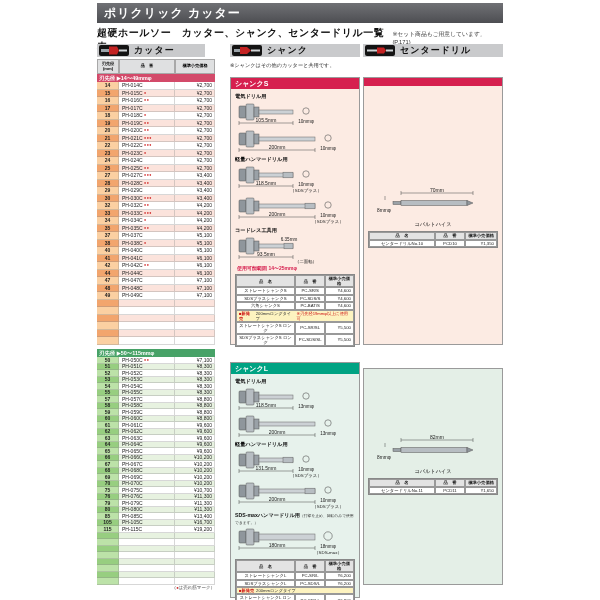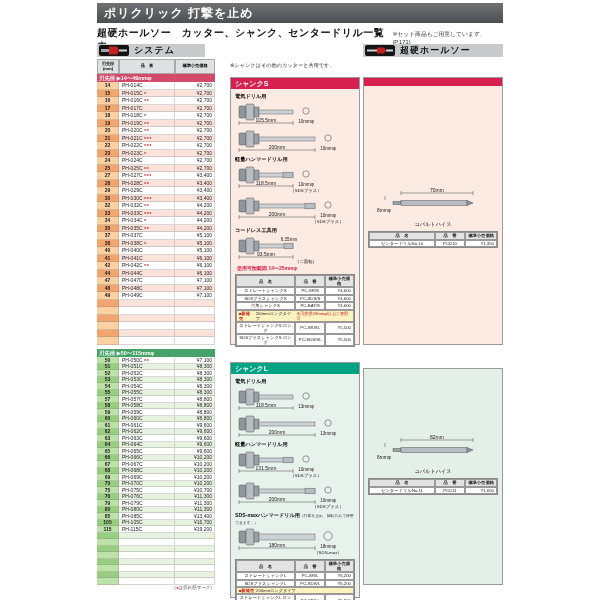--- a/index.html
+++ b/index.html
@@ -80,49 +80,60 @@
   #cd-top .cd-body{padding-top:98px}
   #cd-bot .cd-body{padding-top:62px}
   .material{font-size:5.2px;color:#111;margin:2px 0 0 0}
 </style>
 </head>
 <body>
 
 <div class="page">
 
   <div class="titlebar">
-    <span class="tr">ポリクリック 打撃を止め</span>
+    <span class="tr">ポリクリック カッター</span>
   </div>
 
   <div class="subtitle">
     <span class="st">超硬ホールソー　カッター、シャンク、センタードリル一覧表</span>
     <span class="stn">※セット商品もご用意しています。(P.171)</span>
   </div>
 
   <div class="secbar" id="bar-cutter">
     <span class="sicon">
       <svg width="30" height="11" xmlns="http://www.w3.org/2000/svg">
           <rect x="0" y="0" width="30" height="11" rx="2" fill="#141414"></rect>
           <rect x="2" y="4" width="8" height="3" fill="#9aa2a8"></rect>
           <polygon points="10,1.5 18,1.5 20,5.5 18,9.5 10,9.5" fill="#c32222"></polygon>
           <rect x="20" y="4.5" width="8" height="2" fill="#cfd3d6"></rect>
         </svg>
     </span>
-    <span class="seclabel">システム</span>
+    <span class="seclabel">カッター</span>
+  </div>
+  <div class="secbar" id="bar-shank">
+    <span class="sicon">
+      <svg width="30" height="11" xmlns="http://www.w3.org/2000/svg">
+          <rect x="0" y="0" width="30" height="11" rx="2" fill="#141414"></rect>
+          <rect x="2" y="4" width="6" height="3" fill="#9aa2a8"></rect>
+          <polygon points="8,2 15,2 19,5.5 15,9 8,9" fill="#c32222"></polygon>
+          <rect x="19" y="4.5" width="9" height="2" fill="#cfd3d6"></rect>
+        </svg>
+    </span>
+    <span class="seclabel">シャンク</span>
   </div>
   <div class="secbar" id="bar-cd">
     <span class="sicon">
       <svg width="30" height="11" xmlns="http://www.w3.org/2000/svg">
           <rect x="0" y="0" width="30" height="11" rx="2" fill="#141414"></rect>
           <rect x="2" y="4.5" width="10" height="2" fill="#cfd3d6"></rect>
           <polygon points="12,2.5 19,2.5 21,5.5 19,8.5 12,8.5" fill="#c32222"></polygon>
           <rect x="21" y="4.5" width="7" height="2" fill="#cfd3d6"></rect>
         </svg>
     </span>
-    <span class="seclabel">超硬ホールソー</span>
+    <span class="seclabel">センタードリル</span>
   </div>
 
   <div class="ctable" id="cutter-table-1">
       <div class="crow chead">
         <div class="cell c-dia">刃先径(mm)</div>
         <div class="cell c-code">品　番</div>
         <div class="cell c-price">標準小売価格</div>
       </div>
       <div class="band" style="background: rgb(211, 74, 106);">刃先径 ▶14〜49mmφ</div>
       <div class="crow drow" style="height: 7.5px;">

